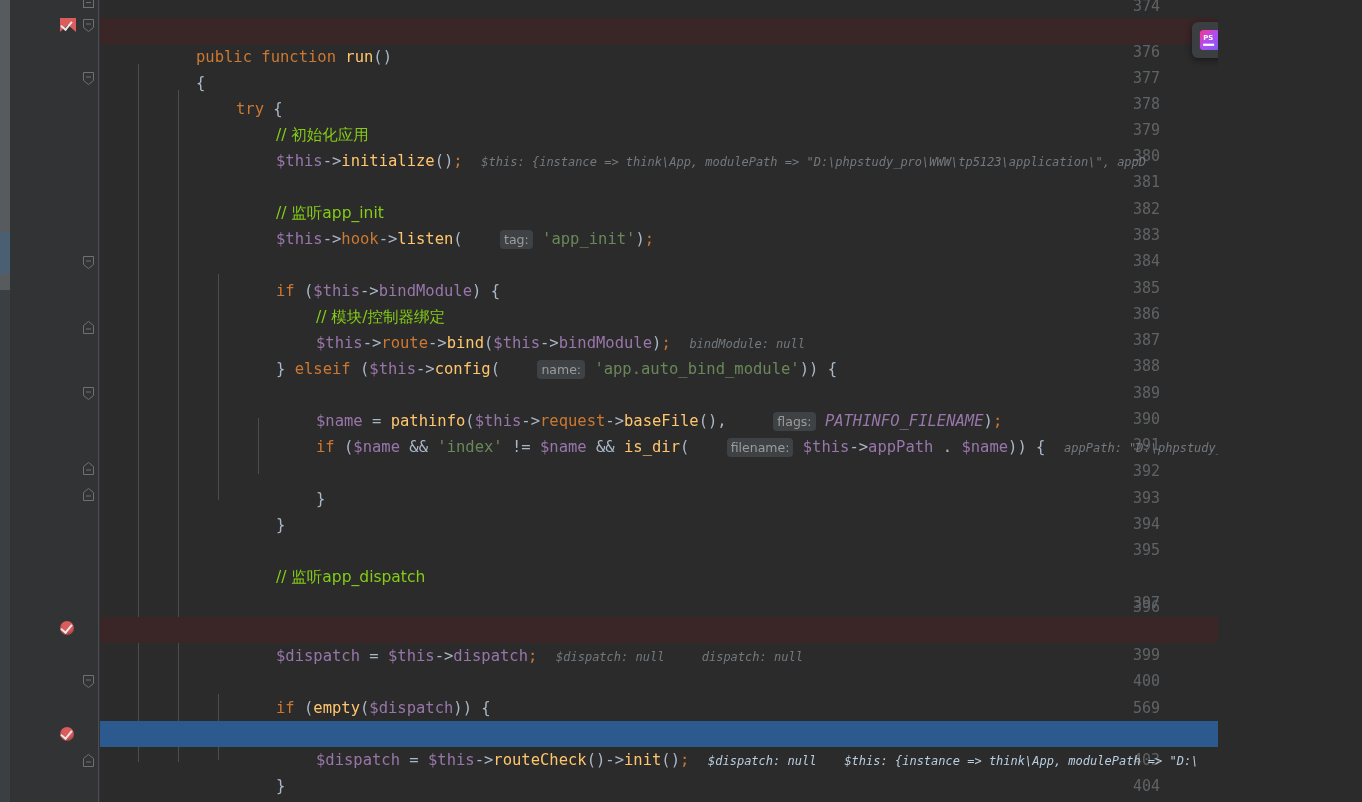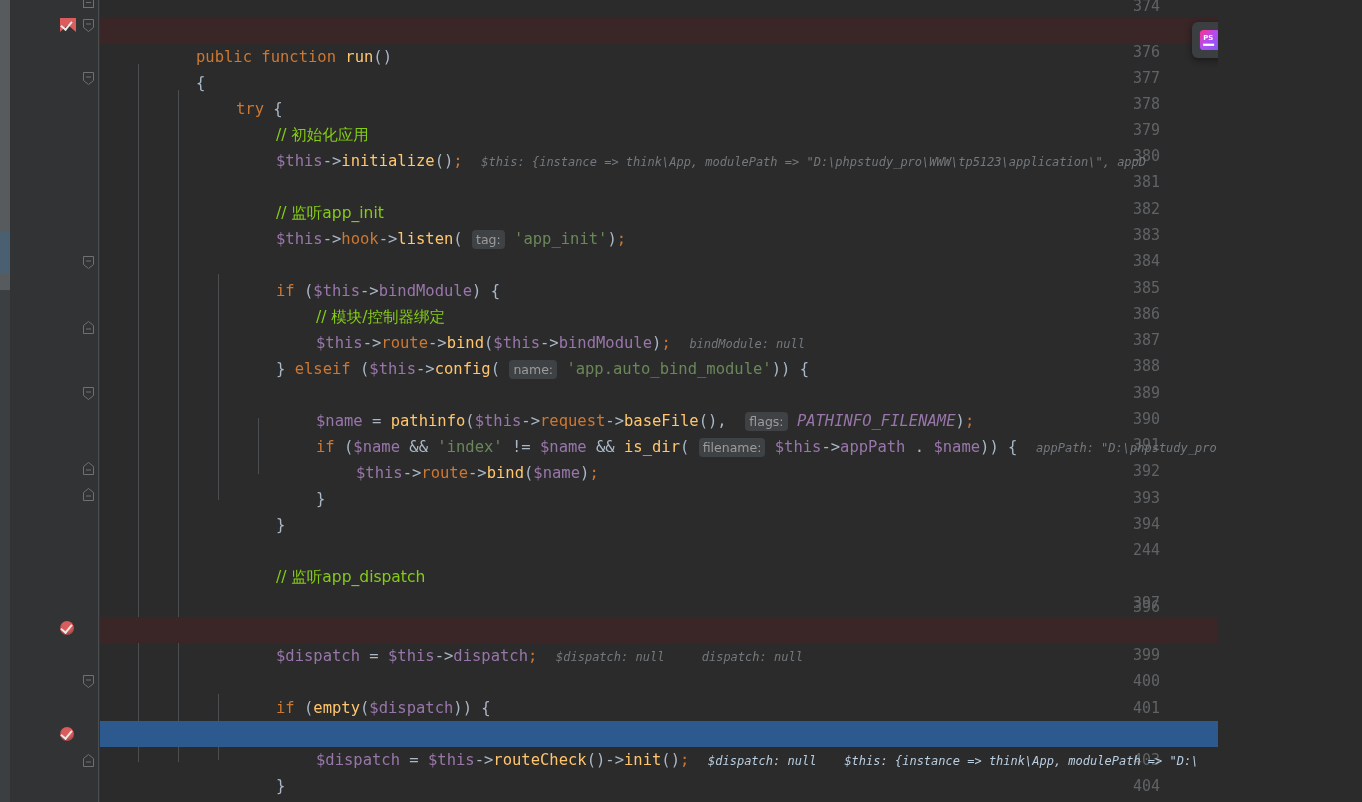--- a/index.html
+++ b/index.html
@@ -157,20 +157,21 @@
   .cnst    { color: #9876aa; font-style: italic; }
 
   
   .phint {
     background: #3f4244;
     color: #9b9b9b;
     border-radius: 4px;
     font-size: 12.5px;
     padding: 2px 4px 2px 4px;
     font-family: "DejaVu Sans","Liberation Sans",sans-serif;
+    margin-left: 28px;
   }
   
   .hint {
     color: #73797e;
     font-style: italic;
     font-size: 12px;
   }
   .cn { font-family: "DejaVu Sans","Liberation Sans",sans-serif; }
 
   
@@ -220,27 +221,27 @@
   <div class="ln" style="top:275px">385</div>
   <div class="ln" style="top:301px">386</div>
   <div class="ln" style="top:327px">387</div>
   <div class="ln" style="top:353px">388</div>
   <div class="ln" style="top:380px">389</div>
   <div class="ln" style="top:406px">390</div>
   <div class="ln" style="top:432px">391</div>
   <div class="ln" style="top:458px">392</div>
   <div class="ln" style="top:485px">393</div>
   <div class="ln" style="top:511px">394</div>
-  <div class="ln" style="top:537px">244</div>
+  <div class="ln" style="top:537px">395</div>
   <div class="ln" style="top:594px">396</div>
   <div class="ln" style="top:590px">397</div>
   <div class="ln" style="top:616px">398</div>
   <div class="ln" style="top:642px">399</div>
   <div class="ln" style="top:668px">400</div>
-  <div class="ln" style="top:695px">401</div>
+  <div class="ln" style="top:695px">569</div>
   <div class="ln cur" style="top:721px">402</div>
   <div class="ln" style="top:747px">403</div>
   <div class="ln" style="top:773px">404</div>
 
   <div class="bp flag" style="top:18px"></div>
   <div class="bp" style="top:621px"></div>
   <div class="bp" style="top:727px"></div>
 
   <div class="fold" style="top:-4px">
     <svg width="13" height="13" viewBox="0 0 13 13">
@@ -363,23 +364,20 @@
 
 
     <div class="row" style="top:382px">
       <span class="txt" style="padding-left:160px"><span class="var">$name</span><span class="op"> = </span><span class="fn">pathinfo</span><span class="op">(</span><span class="var">$this</span><span class="op">-&gt;</span><span class="kw">request</span><span class="op">-&gt;</span><span class="fn">baseFile</span><span class="op">(),</span><span class="pln">  </span><span class="phint">flags:</span><span class="cnst">&nbsp;PATHINFO_FILENAME</span><span class="op">)</span><span class="kw">;</span></span>
     </div>
 
     <div class="row" style="top:408px">
       <span class="txt" style="padding-left:160px"><span class="kw">if</span><span class="op"> (</span><span class="var">$name</span><span class="op"> &amp;&amp; </span><span class="str">'index'</span><span class="op"> != </span><span class="var">$name</span><span class="op"> &amp;&amp; </span><span class="fn">is_dir</span><span class="op">(</span><span class="pln"> </span><span class="phint">filename:</span><span class="pln">&nbsp;</span><span class="var">$this</span><span class="op">-&gt;</span><span class="var">appPath</span><span class="op"> . </span><span class="var">$name</span><span class="op">)) {</span><span class="pln">  </span><span class="hint">appPath: "D:\phpstudy_pro\WWW\tp5</span></span>
     </div>
 
-    <div class="row" style="top:434px">
-      <span class="txt" style="padding-left:200px"><span class="var">$this</span><span class="op">-&gt;</span><span class="kw">route</span><span class="op">-&gt;</span><span class="fn">bind</span><span class="op">(</span><span class="var">$name</span><span class="op">)</span><span class="kw">;</span></span>
-    </div>
 
     <div class="row" style="top:460px">
       <span class="txt op" style="padding-left:160px">}</span>
     </div>
 
     <div class="row" style="top:486px">
       <span class="txt op" style="padding-left:120px">}</span>
     </div>
 
     <div class="row" style="top:538px">

